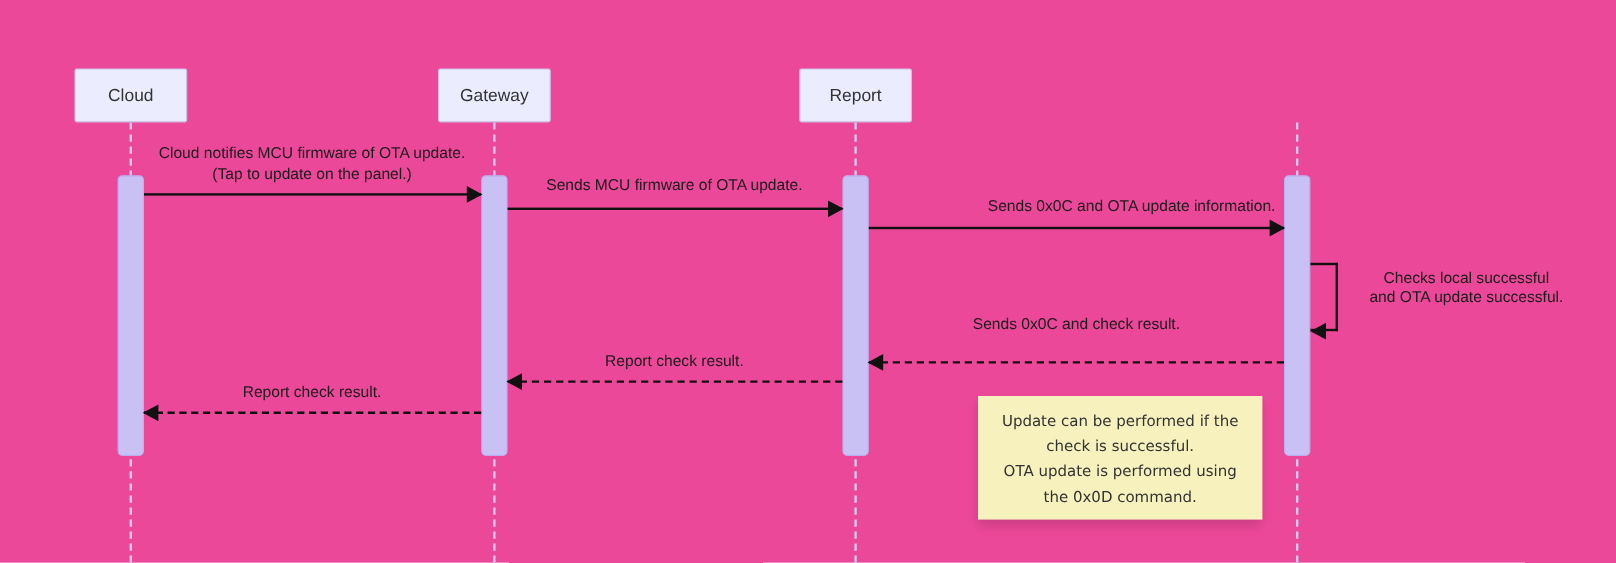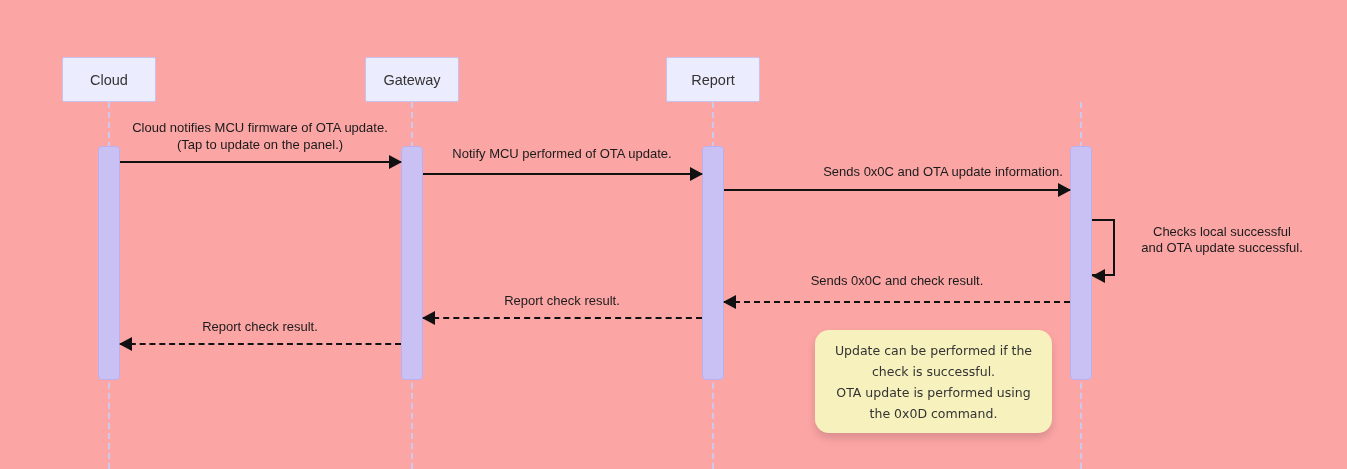--- a/index.html
+++ b/index.html
@@ -1,17 +1,17 @@
 <!DOCTYPE html>
 <html><head>
 <meta charset="utf-8">
 <style>
   html,body { margin:0; padding:0; background:#ffffff; }
   .canvas {
-    position:relative; width:1347px; height:469px; background:#fca5a5;
+    position:relative; width:1347px; height:469px; background:#ec4899;
     overflow:hidden; font-family:"Liberation Sans", sans-serif;
   }
 
   
   .lifeline {
     position:absolute; top:102px; bottom:0; width:0;
     border-left:2px dashed #cfc8ee;
   }
 
   
@@ -53,21 +53,21 @@
   }
   .self-loop-head {
     position:absolute; left:1092px; top:269px; width:0; height:0;
     border-top:7px solid transparent; border-bottom:7px solid transparent;
     border-right:13px solid #111111;
   }
 
   
   .note {
     position:absolute; left:815px; top:330px; width:237px; height:103px;
-    background:#f6f1bd; border-radius:14px;
+    background:#f6f1bd; border-radius:0;
     box-shadow:0 5px 9px rgba(0,0,0,0.14);
     display:flex; align-items:center; justify-content:center;
     box-sizing:border-box;
   }
   .note-text {
     font-family:"DejaVu Sans", sans-serif; font-size:12.5px; color:#333333;
     text-align:center; line-height:21px;
   }
   .note-text span { display:block; }
 </style>
@@ -98,41 +98,41 @@
 
   <div class="msg-label" style="left:260px; top:119px">
     <span>Cloud notifies MCU firmware of OTA update.</span>
     <span>(Tap to update on the panel.)</span>
   </div>
   <div class="msg-line" style="left:120px; top:161px; width:281px">
     <div class="head right"></div>
   </div>
 
   <div class="msg-label" style="left:562px; top:145px">
-    <span>Notify MCU performed of OTA update.</span>
+    <span>Sends MCU firmware of OTA update.</span>
   </div>
   <div class="msg-line" style="left:423px; top:173px; width:279px">
     <div class="head right"></div>
   </div>
 
   <div class="msg-label" style="left:943px; top:163px">
     <span>Sends 0x0C and OTA update information.</span>
   </div>
   <div class="msg-line" style="left:724px; top:189px; width:346px">
     <div class="head right"></div>
   </div>
 
   <div class="self-loop"></div>
   <div class="self-loop-head"></div>
   <div class="msg-label" style="left:1222px; top:224px; line-height:16px">
     <span>Checks local successful</span>
     <span>and OTA update successful.</span>
   </div>
 
-  <div class="msg-label" style="left:897px; top:272px">
+  <div class="msg-label" style="left:897px; top:261px">
     <span>Sends 0x0C and check result.</span>
   </div>
   <div class="msg-line dashed" style="left:724px; top:301px; width:346px">
     <div class="head left"></div>
   </div>
 
   <div class="msg-label" style="left:562px; top:292px">
     <span>Report check result.</span>
   </div>
   <div class="msg-line dashed" style="left:423px; top:317px; width:279px">

